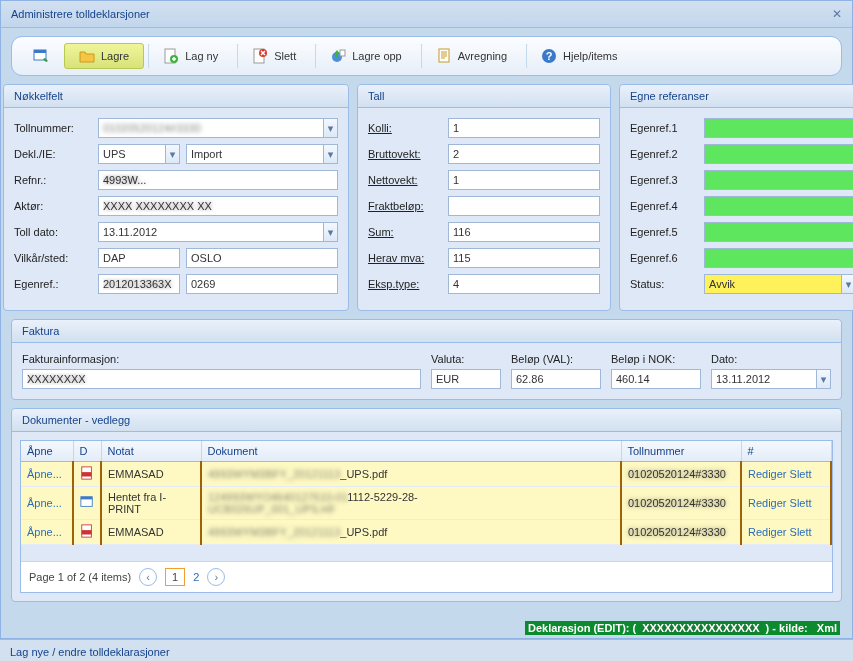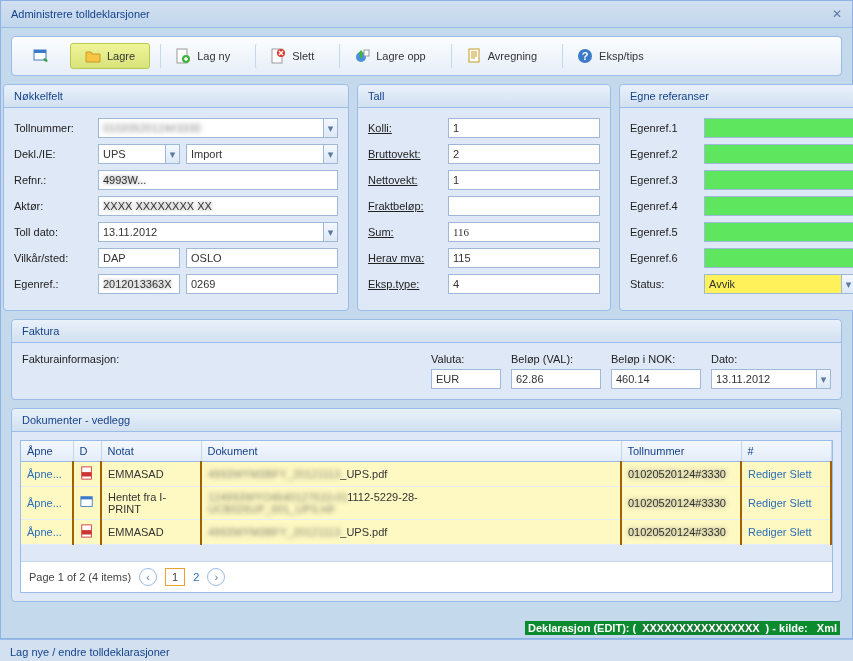--- a/index.html
+++ b/index.html
@@ -25,25 +25,24 @@
   align-items: center;
 }
 .titlebar .close {
   font-size: 12px;
   color: #5a7aa3;
   cursor: pointer;
 }
 .toolbar {
   margin: 8px 10px;
   border: 1px solid #99bce8;
-  border-radius: 4px;
+  border-radius: 11px;
   background: linear-gradient(#fcfdff, #e6eef8);
   display: flex;
   padding: 6px;
-  gap: 6px;
 }
 .tbtn {
   border: 1px solid transparent;
   border-radius: 3px;
   padding: 4px 14px;
   display: flex;
   align-items: center;
   gap: 6px;
   cursor: pointer;
   font-size: 11px;
@@ -189,21 +188,21 @@
       </span>
       <span>Avregning</span>
     </div>
     <div class="tbtn sep">
       <span class="ico">
         <svg viewBox="0 0 16 16">
             <circle cx="8" cy="8" r="7" fill="#3a7ac8"></circle>
             <text x="8" y="12" text-anchor="middle" fill="#fff" font-size="11" font-weight="bold">?</text>
           </svg>
       </span>
-      <span>Eksp/tips</span>
+      <span>Hjelp/items</span>
     </div>
   </div>
 
   <div class="content-row">
 
     <div class="panel col1">
       <div class="phdr">Nøkkelfelt</div>
       <div class="pbody">
         <div class="frow">
           <label>Tollnummer:</label>
@@ -265,21 +264,21 @@
         <div class="frow">
             <label>Nettovekt:</label>
             <input type="text" style="flex: 1 1 0%;" value="1">
           </div>
         <div class="frow">
             <label>Fraktbeløp:</label>
             <input type="text" style="flex: 1 1 0%;" value="">
           </div>
         <div class="frow">
             <label>Sum:</label>
-            <input type="text" style="flex: 1 1 0%; font-family: Liberation Serif, serif;" value="116">
+            <input type="text" style="flex: 1 1 0%;" value="116">
           </div>
         <div class="frow">
             <label>Herav mva:</label>
             <input type="text" style="flex: 1 1 0%;" value="115">
           </div>
         <div class="frow">
             <label>Eksp.type:</label>
             <input type="text" style="flex: 1 1 0%;" value="4">
           </div>
       </div>
@@ -323,20 +322,21 @@
     </div>
 
   </div>
 
   <div style="padding: 0 10px">
     <div class="panel faktura">
       <div class="phdr">Faktura</div>
       <div class="pbody">
         <div class="fcol" style="flex:1">
           <label>Fakturainformasjon:</label>
+          <input type="text" class="blur" value="XXXXXXXX" style="">
         </div>
         <div class="fcol" style="width:70px">
           <label>Valuta:</label>
           <input type="text" value="EUR" style="">
         </div>
         <div class="fcol" style="width:90px">
           <label>Beløp (VAL):</label>
           <input type="text" value="62.86" style="">
         </div>
         <div class="fcol" style="width:90px">

